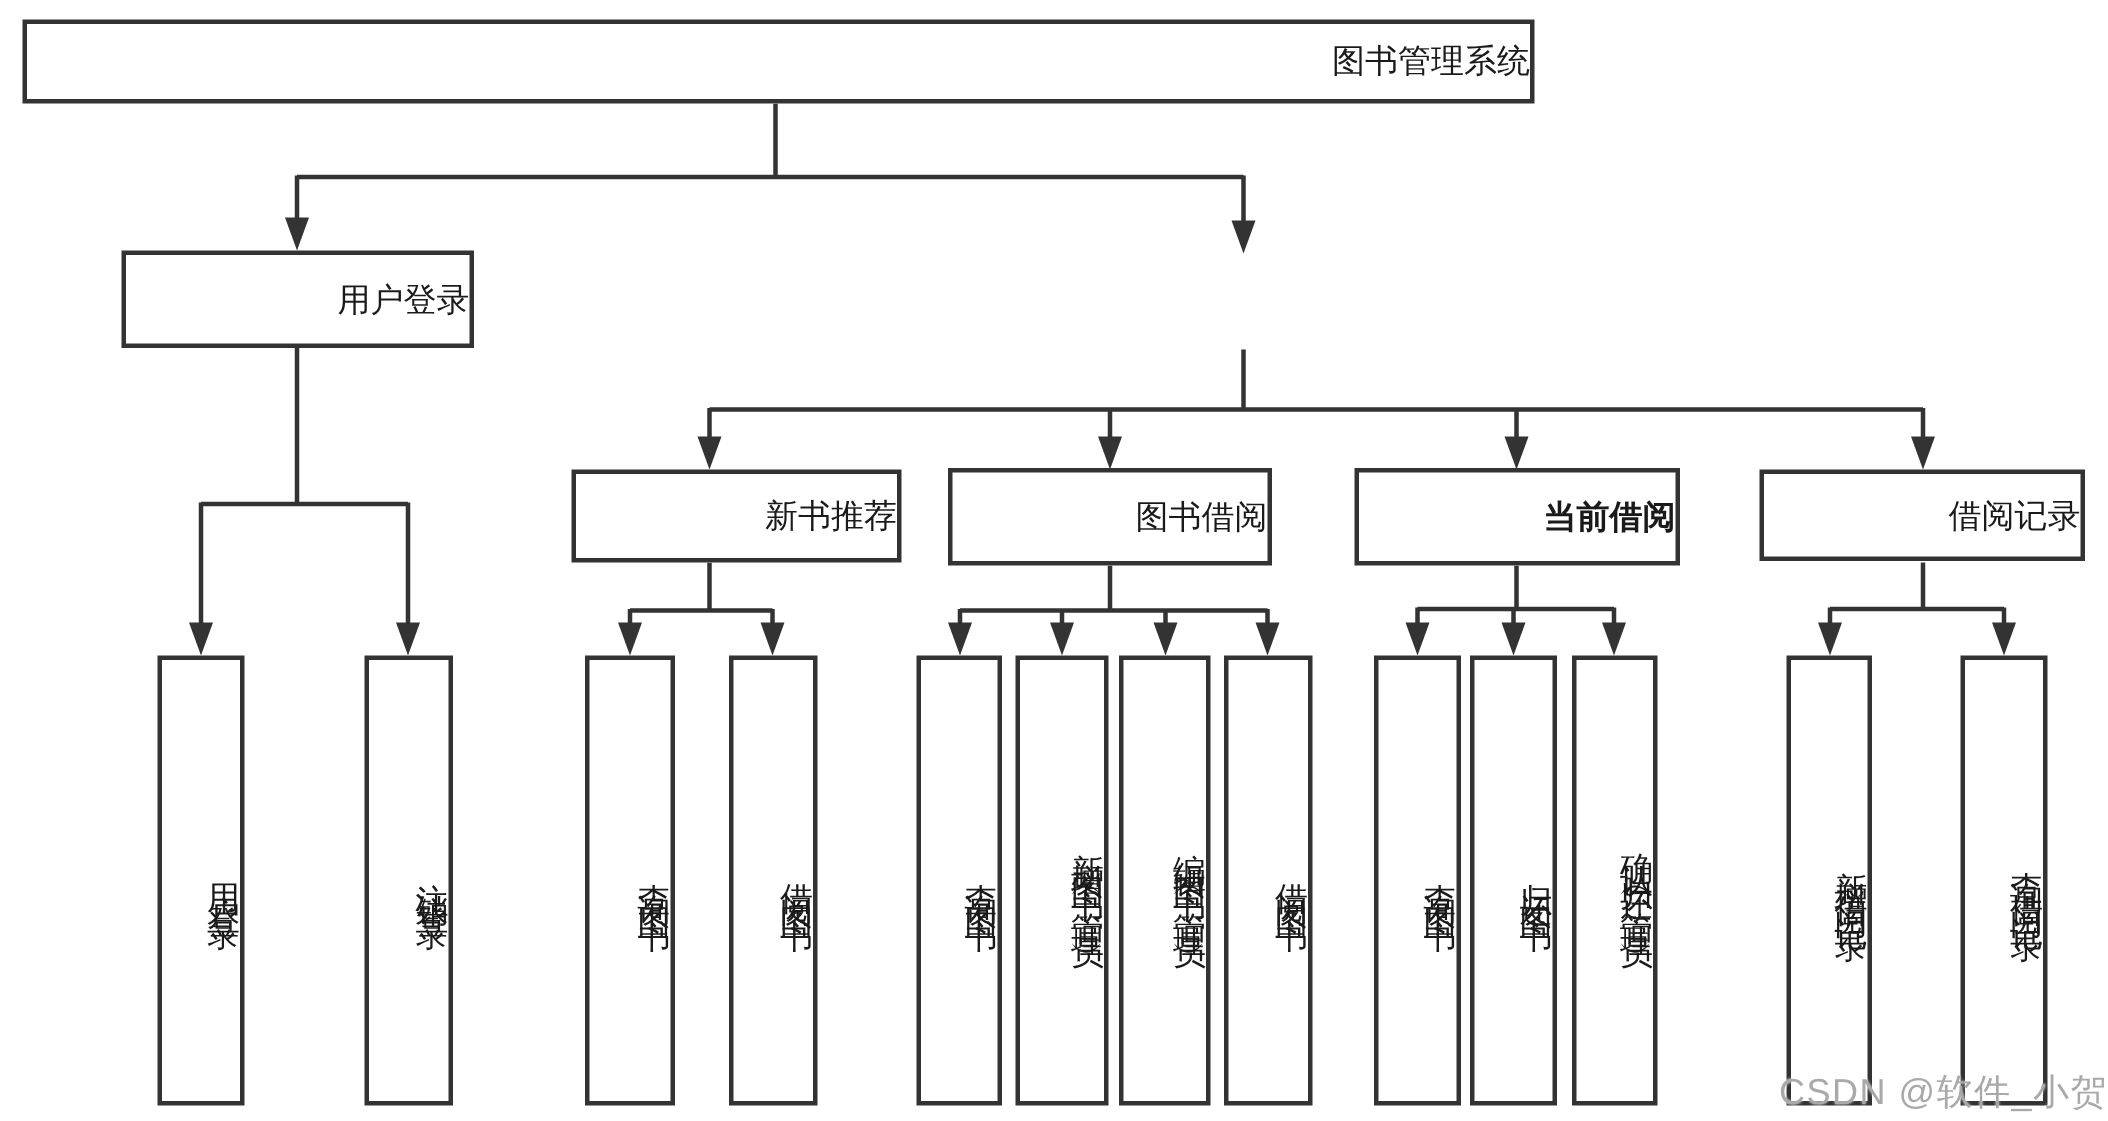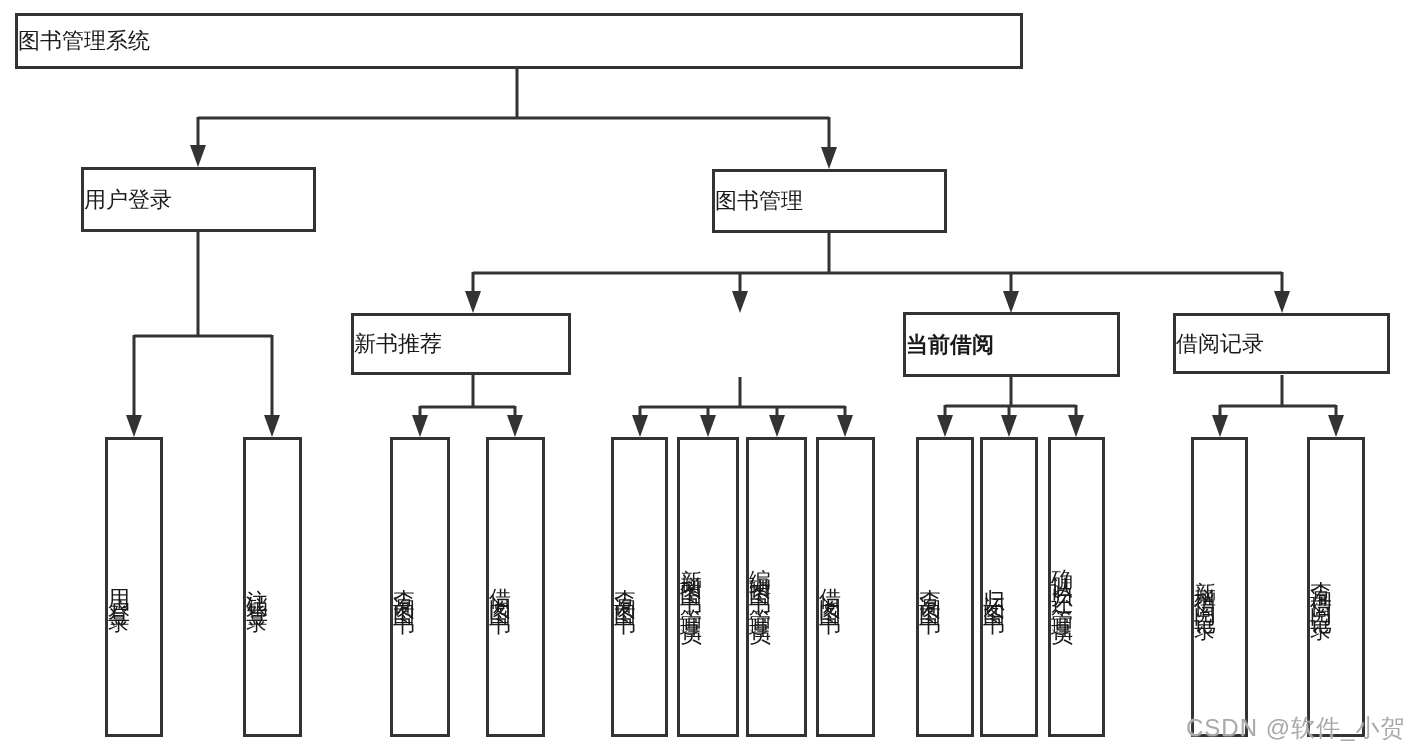--- a/index.html
+++ b/index.html
@@ -4,21 +4,21 @@
 <style>
   html,body{margin:0;padding:0;background:#ffffff;}
   .stage{
     position:relative;width:1405px;height:747px;background:#ffffff;
     font-family:"Liberation Sans","DejaVu Sans",sans-serif;overflow:hidden;
   }
   .connectors{position:absolute;left:0;top:0;pointer-events:none;}
   .box{
     position:absolute;box-sizing:border-box;background:#ffffff;
     border:3px solid #333333;color:#1a1a1a;
-    display:flex;align-items:center;justify-content:flex-start;
+    display:flex;align-items:center;justify-content:flex-end;
     font-size:22px;text-align:center;white-space:nowrap;
   }
   .leaf{top:437px;height:300px;}
   .leaf span{
     writing-mode:vertical-rl;text-orientation:mixed;
     letter-spacing:8px;line-height:1;white-space:normal;
   }
   .watermark{
     position:absolute;left:1186px;top:712px;
     font-size:24px;color:#a9a9a9;letter-spacing:1px;white-space:nowrap;
@@ -77,26 +77,26 @@
     </g>
   </svg>
 
   <div class="box" style="left:15px;top:13px;width:1008px;height:56px;">
     <span>图书管理系统</span>
   </div>
 
   <div class="box" style="left:81px;top:167px;width:235px;height:65px;">
     <span>用户登录</span>
   </div>
-  <div class="box" style="left:712px;top:169px;width:235px;height:64px;">
-    <span>图书管理</span>
+
+  <div class="box" style="left:381px;top:313px;width:220px;height:62px;">
+    <span>新书推荐</span>
   </div>
-
-  <div class="box" style="left:351px;top:313px;width:220px;height:62px;">
-    <span>新书推荐</span>
+  <div class="box" style="left:632px;top:312px;width:216px;height:65px;">
+    <span>图书借阅</span>
   </div>
   <div class="box" style="left:903px;top:312px;width:217px;height:65px;font-weight:bold;">
     <span>当前借阅</span>
   </div>
   <div class="box" style="left:1173px;top:313px;width:217px;height:61px;">
     <span>借阅记录</span>
   </div>
 
   <div class="box leaf" style="left:105px;width:58px;">
     <span>用户登录</span>

